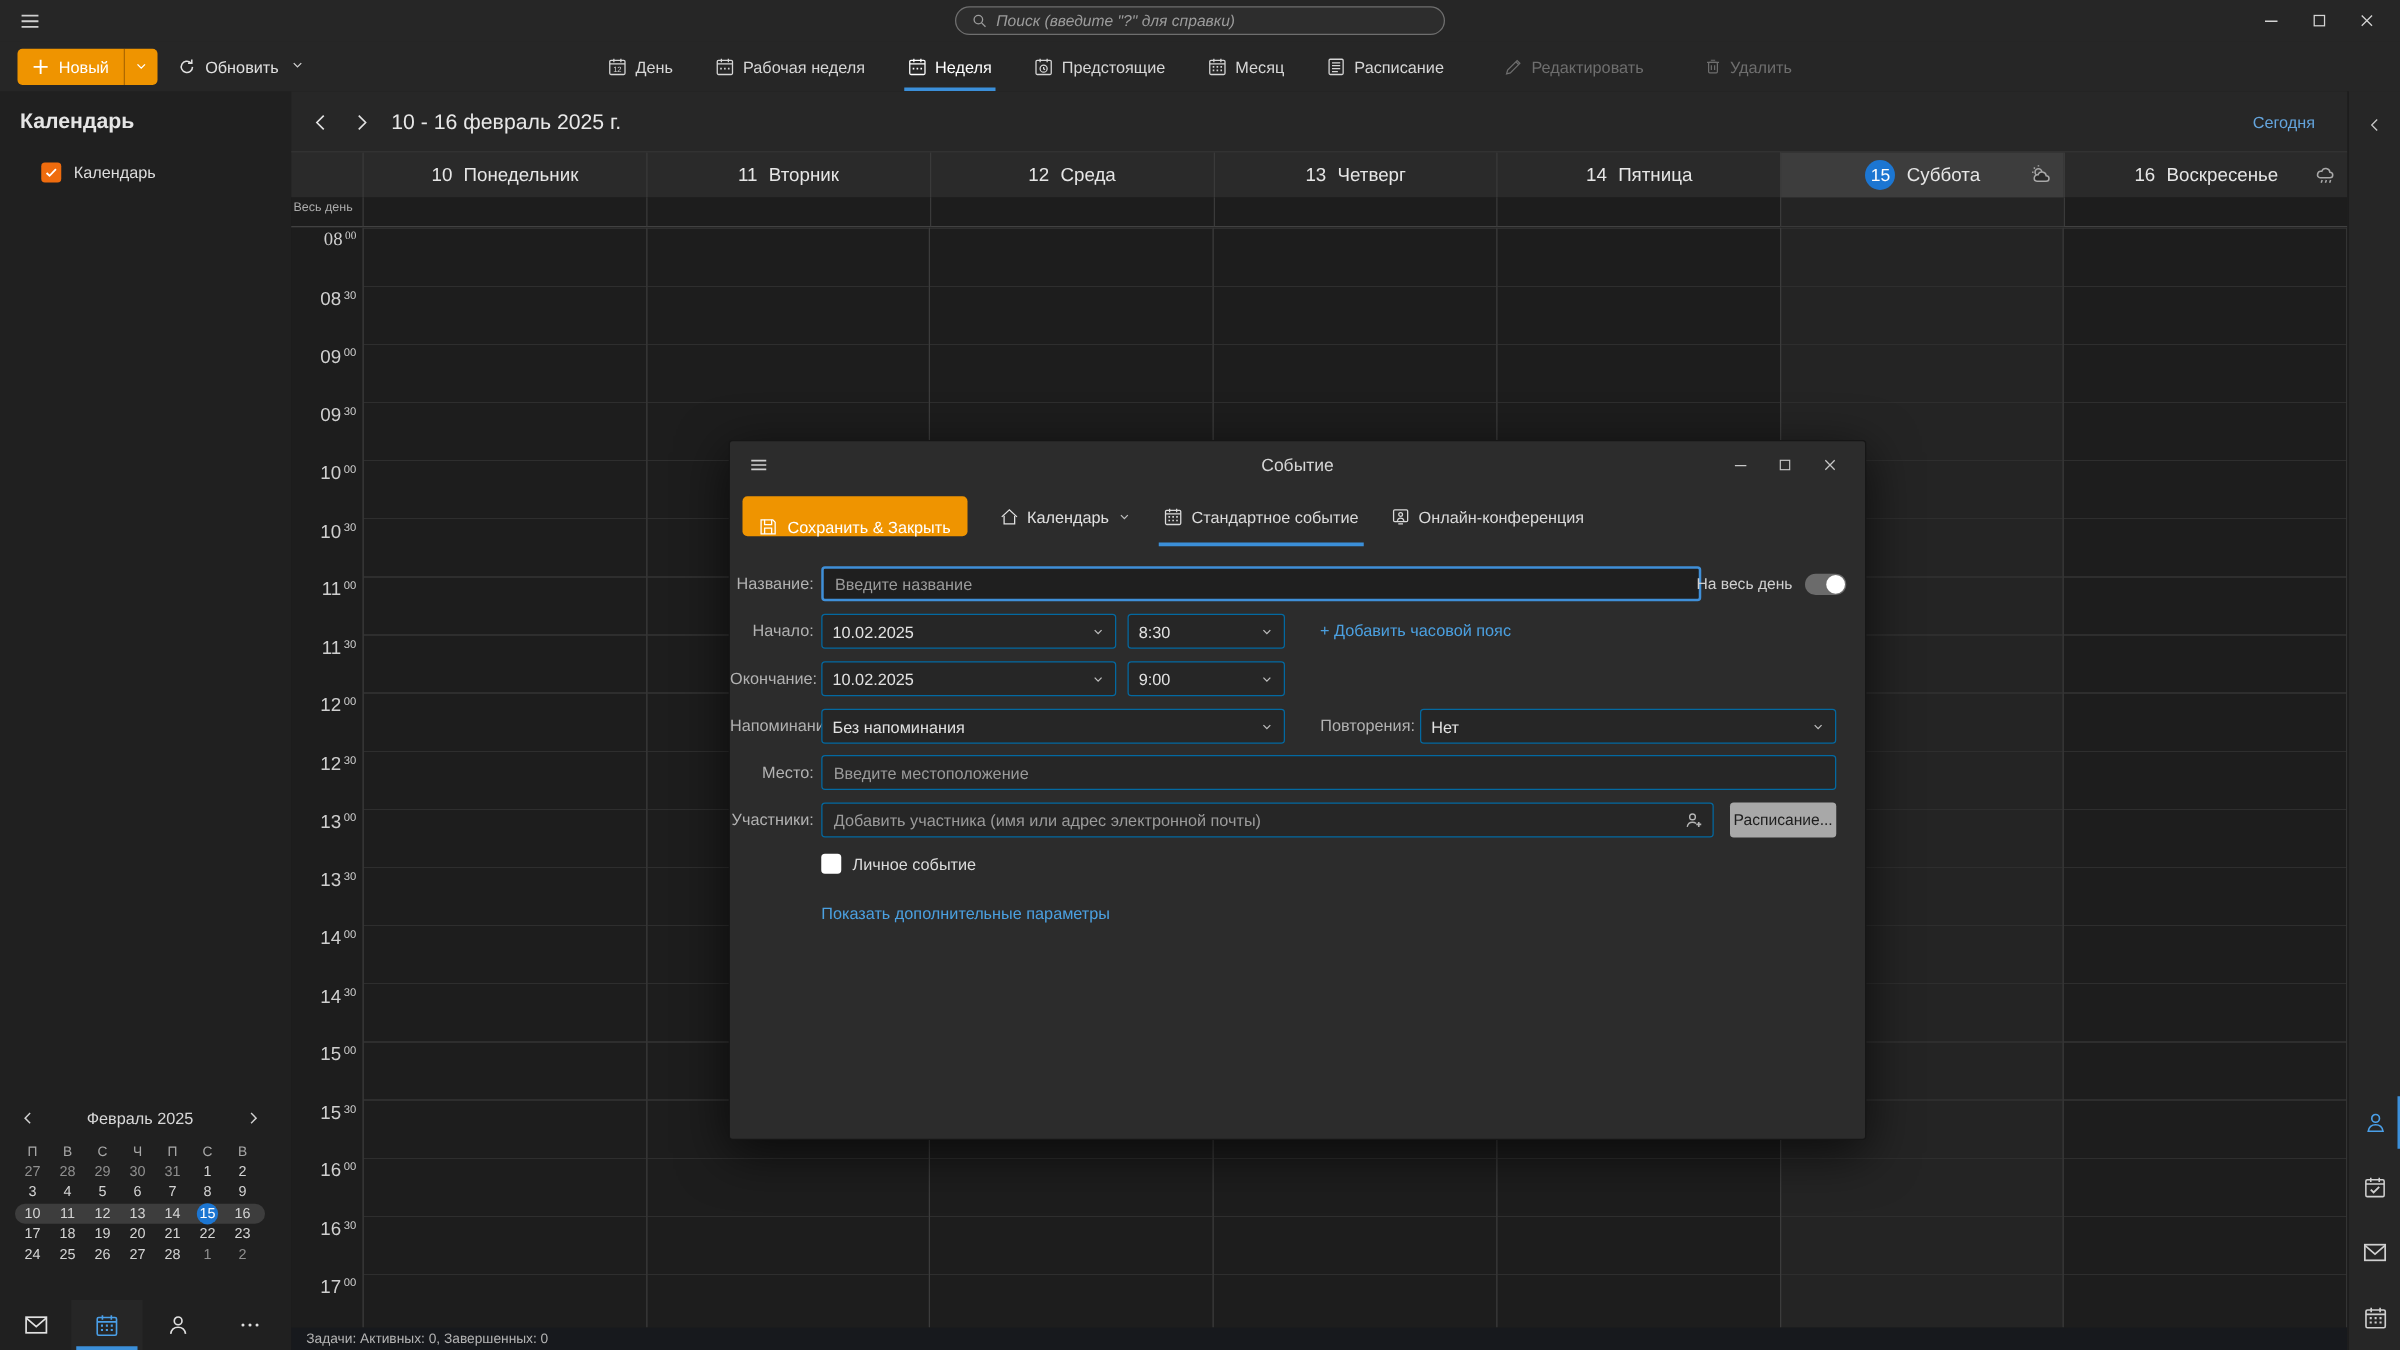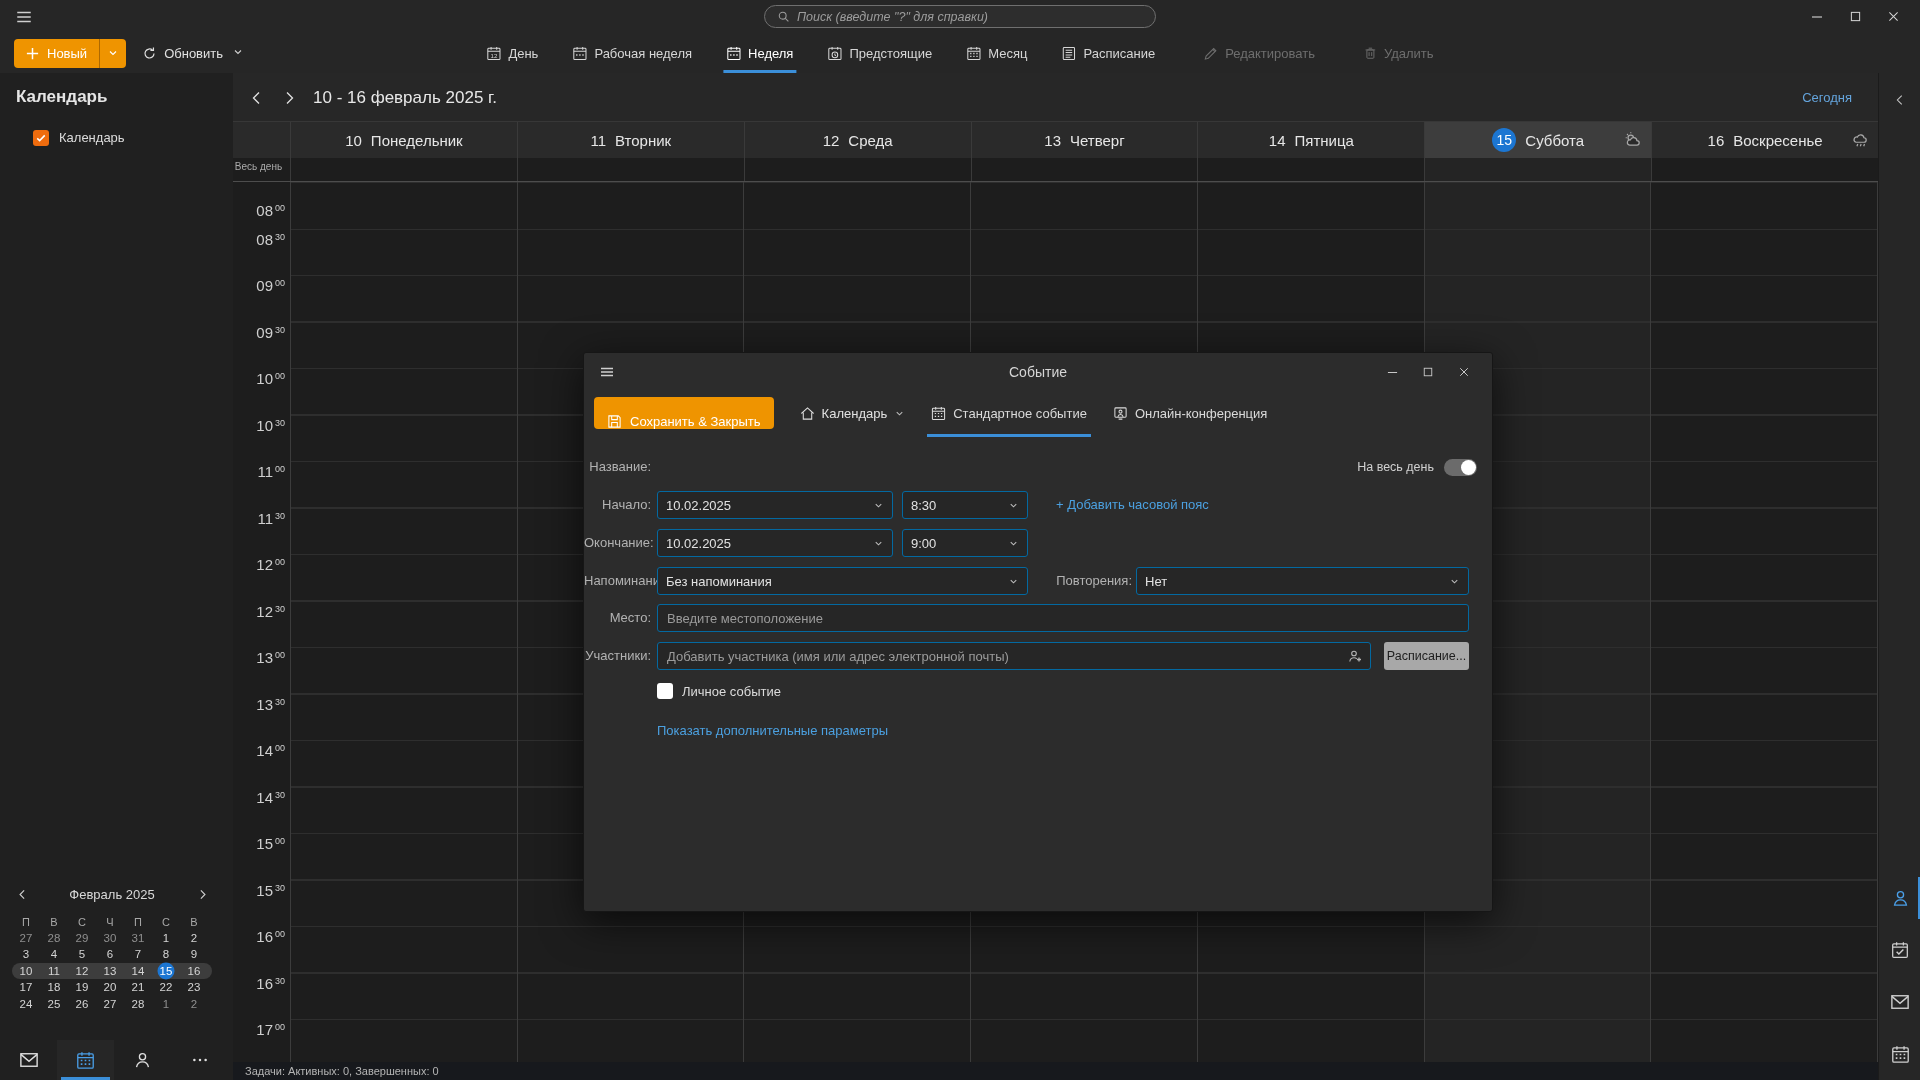--- a/index.html
+++ b/index.html
@@ -479,21 +479,21 @@
     <div class="ad-cell"></div>
         <div class="ad-cell"></div>
         <div class="ad-cell"></div>
         <div class="ad-cell"></div>
         <div class="ad-cell"></div>
         <div class="ad-cell today"></div>
         <div class="ad-cell"></div>
       </div>
     <div class="gridwrap">
       <div class="time-gutter" id="time-gutter">
-          <div class="time-label" style="top: 20px;">08<span class="mins">00</span></div>
+          <div class="time-label" style="top: 2px; font-family: Liberation Serif, serif;">08<span class="mins">00</span></div>
           <div class="time-label" style="top: 48.5px;">08<span class="mins">30</span></div>
           <div class="time-label" style="top: 95px;">09<span class="mins">00</span></div>
           <div class="time-label" style="top: 141.5px;">09<span class="mins">30</span></div>
           <div class="time-label" style="top: 188px;">10<span class="mins">00</span></div>
           <div class="time-label" style="top: 234.5px;">10<span class="mins">30</span></div>
           <div class="time-label" style="top: 281px;">11<span class="mins">00</span></div>
           <div class="time-label" style="top: 327.5px;">11<span class="mins">30</span></div>
           <div class="time-label" style="top: 374px;">12<span class="mins">00</span></div>
           <div class="time-label" style="top: 420.5px;">12<span class="mins">30</span></div>
           <div class="time-label" style="top: 467px;">13<span class="mins">00</span></div>
@@ -624,20 +624,23 @@
             </svg>
           </span>
         <span>Онлайн-конференция</span>
       </div>
     </div>
 
     <div class="dlg-form">
 
       <div class="frow" style="top:18px; left:0; right:0;">
         <span class="flabel">Название:</span>
+        <div class="ctl focused" style="left:73px; width:704px;">
+          <input placeholder="Введите название" style="">
+        </div>
         <div class="allday-wrap">
           <span class="allday-label">На весь день</span>
           <span class="toggle">
               <span class="knob"></span>
             </span>
         </div>
       </div>
 
       <div class="frow" style="top:56px; left:0; right:0;">
         <span class="flabel">Начало:</span>

